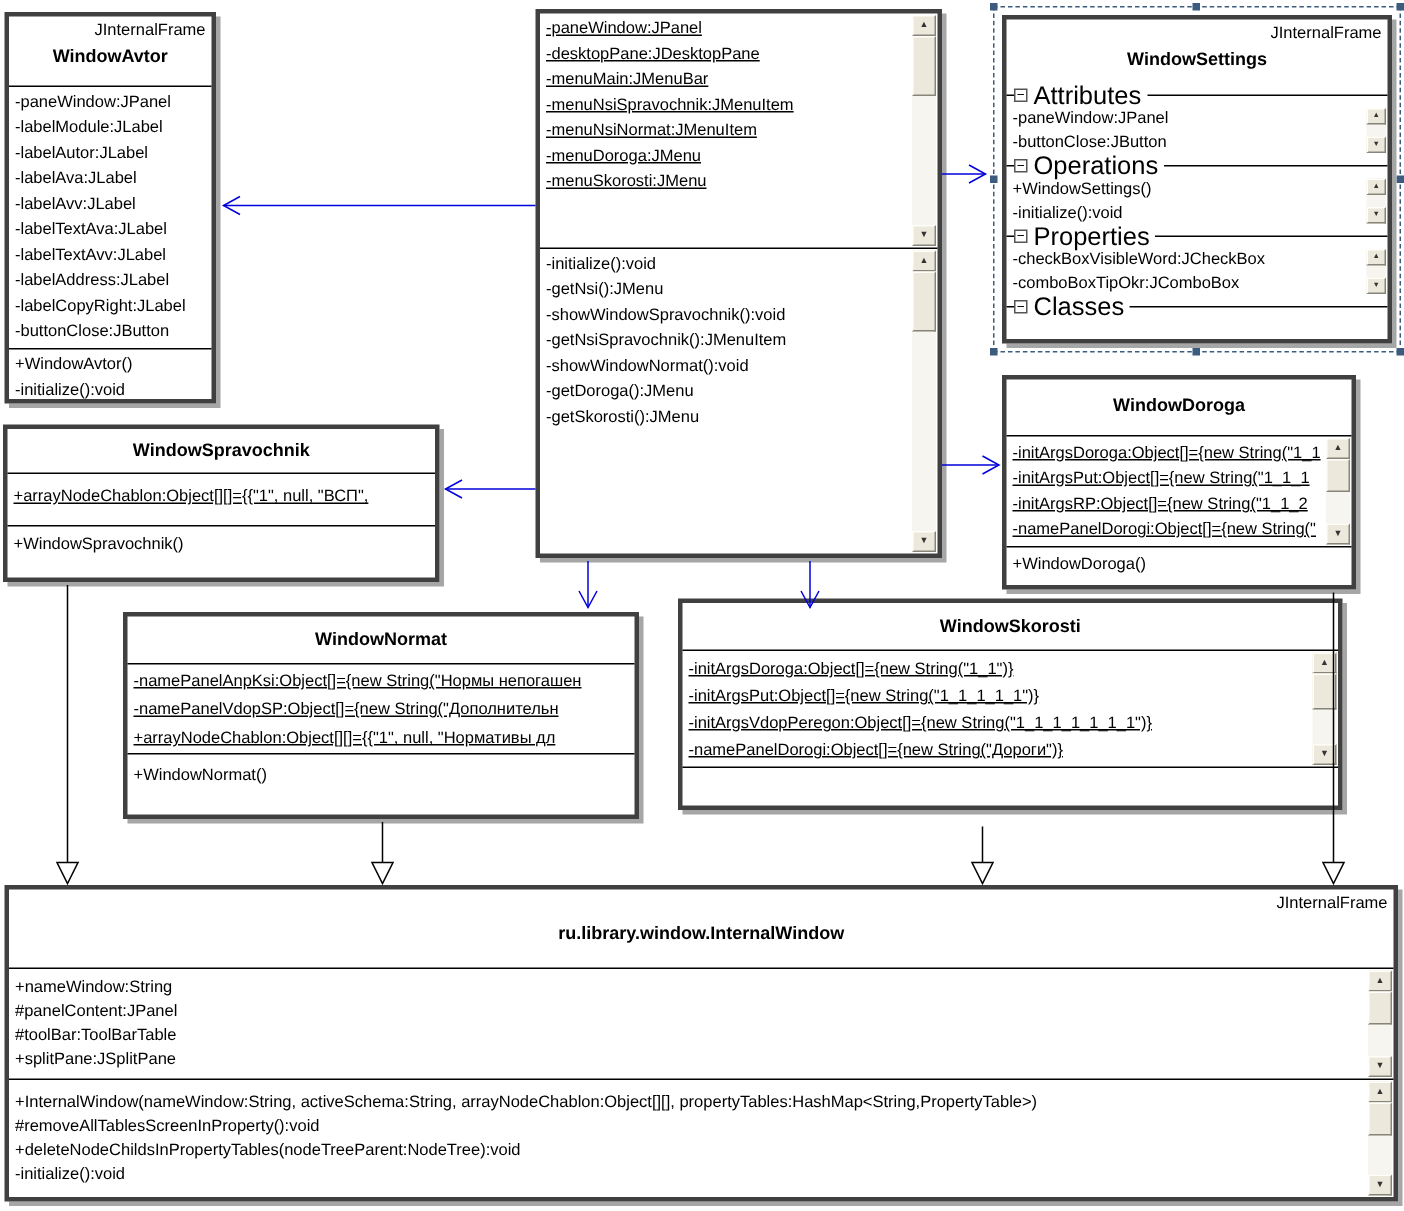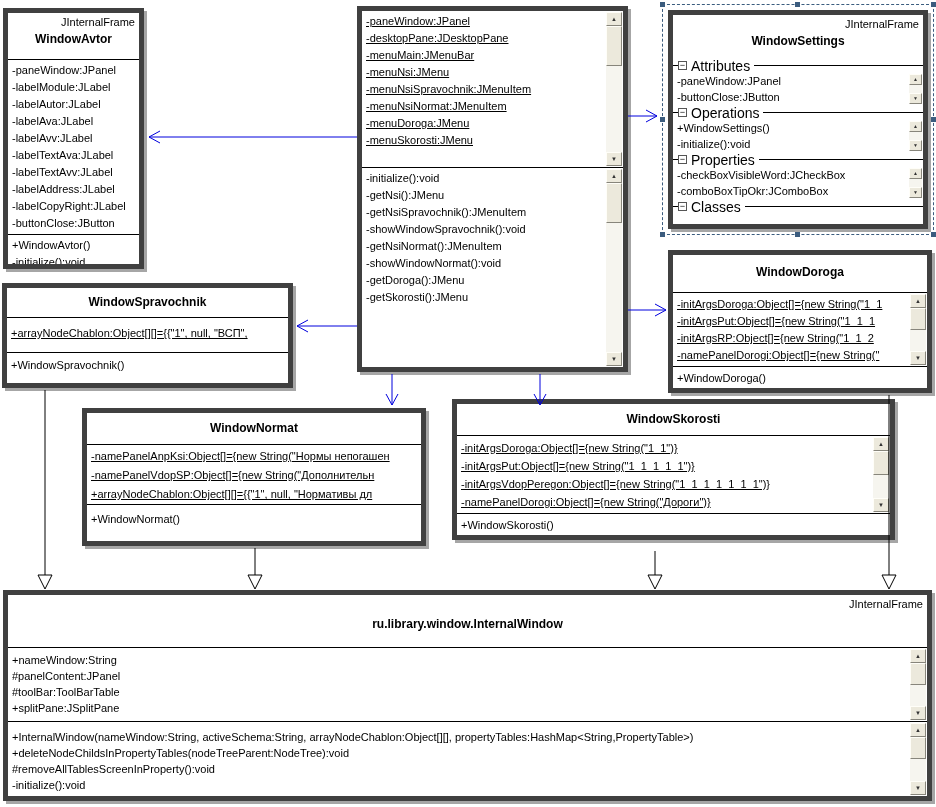--- a/index.html
+++ b/index.html
@@ -5,21 +5,21 @@
   :root{
     --connector-blue:#0000dd;
     --selection-blue:#3b5c7e;
     --shadow-gray:#a6a6a6;
   }
   *{box-sizing:border-box;margin:0;padding:0}
   body{background:#fff;font-family:"Liberation Sans",sans-serif;color:#000}
   .canvas{position:relative;width:936px;height:807px;background:#fff;overflow:hidden}
 
   
-  .uml-class{position:absolute;background:#fff;border:5px solid #404040;
+  .uml-class{position:absolute;background:#fff;border:3px solid #404040;
     box-shadow:3px 3px 0 var(--shadow-gray);display:flex;flex-direction:column;font-size:11px}
   .hdr{border-bottom:1px solid #000;flex:0 0 auto}
   .stereo{text-align:right;padding:3px 4px 0 0;font-size:11px;line-height:12px}
   .cls-title{text-align:center;font-weight:bold;font-size:12px;padding-top:4px}
   .sec{position:relative;overflow:hidden;flex:0 0 auto;border-bottom:1px solid #000}
   .sec.last{flex:1 1 auto;border-bottom:none}
   .members{padding:2px 0 0 0}
   .member{padding:0 4px;line-height:17px;white-space:nowrap;overflow:hidden}
   .u .member{text-decoration:underline}
 
@@ -39,21 +39,21 @@
   .sel-box{position:absolute;border:1px dashed var(--selection-blue)}
   .handle{position:absolute;width:5px;height:5px;background:var(--selection-blue)}
   .h-tl{left:-3px;top:-3px}.h-tc{left:50%;margin-left:-3px;top:-3px}.h-tr{right:-3px;top:-3px}
   .h-ml{left:-3px;top:50%;margin-top:-3px}.h-mr{right:-3px;top:50%;margin-top:-3px}
   .h-bl{left:-3px;bottom:-3px}.h-bc{left:50%;margin-left:-3px;bottom:-3px}.h-br{right:-3px;bottom:-3px}
   .sec-head{display:flex;align-items:center;height:15px;padding:0;flex:0 0 15px}
   .sec-head .dash{width:5px;border-top:1px solid #000}
   .sec-head .rule{flex:1;border-top:1px solid #000;margin-left:3px}
   .collapse{width:9px;height:9px;border:1px solid #555;background:#fff;font-size:9px;
     line-height:7px;text-align:center;margin:0 3px 0 0;display:inline-block}
-  .sec-label{font-size:14px;padding:0 1px}
+  .sec-label{font-size:17px;padding:0 1px}
   .sgroup{position:relative;overflow:hidden;flex:0 0 auto}
   .sgroup .member{line-height:16px}
 
   
   svg.dep,svg.gen{position:absolute;overflow:visible}
   svg.dep line,svg.dep polyline{stroke:var(--connector-blue);stroke-width:1;fill:none}
   svg.gen line{stroke:#000;stroke-width:1}
   svg.gen polygon{fill:#fff;stroke:#000;stroke-width:1}
 </style>
 </head>
@@ -87,40 +87,38 @@
         </div>
     </div>
   </div>
 
   <div class="uml-class" style="left:357px;top:6px;width:271px;height:366px">
     <div class="sec" style="height:157px">
       <div class="members u">
           <div class="member">-paneWindow:JPanel</div>
           <div class="member">-desktopPane:JDesktopPane</div>
           <div class="member">-menuMain:JMenuBar</div>
-          <div class="member">-menuNsi:JMenu</div>
           <div class="member">-menuNsiSpravochnik:JMenuItem</div>
           <div class="member">-menuNsiNormat:JMenuItem</div>
           <div class="member">-menuDoroga:JMenu</div>
           <div class="member">-menuSkorosti:JMenu</div>
         </div>
       <div class="vscroll">
         <div class="sb-btn">▲</div>
         <div class="sb-thumb" style="flex-basis:40px"></div>
         <div class="sb-fill"></div>
         <div class="sb-btn">▼</div>
       </div>
     </div>
     <div class="sec last">
       <div class="members">
           <div class="member">-initialize():void</div>
           <div class="member">-getNsi():JMenu</div>
+          <div class="member">-showWindowSpravochnik():void</div>
           <div class="member">-getNsiSpravochnik():JMenuItem</div>
-          <div class="member">-showWindowSpravochnik():void</div>
-          <div class="member">-getNsiNormat():JMenuItem</div>
           <div class="member">-showWindowNormat():void</div>
           <div class="member">-getDoroga():JMenu</div>
           <div class="member">-getSkorosti():JMenu</div>
         </div>
       <div class="vscroll">
         <div class="sb-btn">▲</div>
         <div class="sb-thumb" style="flex-basis:40px"></div>
         <div class="sb-fill"></div>
         <div class="sb-btn">▼</div>
       </div>
@@ -215,21 +213,21 @@
           <div class="member">+arrayNodeChablon:Object[][]={{"1", null, "ВСП",</div>
         </div>
     </div>
     <div class="sec last">
       <div class="members" style="padding-top:4px">
           <div class="member">+WindowSpravochnik()</div>
         </div>
     </div>
   </div>
 
-  <div class="uml-class" style="left:668px;top:250px;width:264px;height:143px">
+  <div class="uml-class" style="left:668px;top:250px;width:236px;height:143px">
     <div class="hdr" style="height:38px">
       <div class="cls-title" style="padding-top:10px">WindowDoroga</div>
     </div>
     <div class="sec" style="height:74px">
       <div class="members u" style="padding-top:3px">
           <div class="member">-initArgsDoroga:Object[]={new String("1_1</div>
           <div class="member">-initArgsPut:Object[]={new String("1_1_1</div>
           <div class="member">-initArgsRP:Object[]={new String("1_1_2</div>
           <div class="member">-namePanelDorogi:Object[]={new String("</div>
         </div>
@@ -276,25 +274,20 @@
           <div class="member" style="line-height:18px">-initArgsVdopPeregon:Object[]={new String("1_1_1_1_1_1_1")}</div>
           <div class="member" style="line-height:18px">-namePanelDorogi:Object[]={new String("Дороги")}</div>
         </div>
       <div class="vscroll">
         <div class="sb-btn">▲</div>
         <div class="sb-thumb" style="flex-basis:24px"></div>
         <div class="sb-fill"></div>
         <div class="sb-btn">▼</div>
       </div>
     </div>
-    <div class="sec last">
-      <div class="members" style="padding-top:3px">
-          <div class="member">+WindowSkorosti()</div>
-        </div>
-    </div>
   </div>
 
   <div class="uml-class" style="left:3px;top:590px;width:929px;height:211px">
     <div class="hdr" style="height:53px">
       <div class="stereo">JInternalFrame</div>
       <div class="cls-title" style="padding-top:7px">ru.library.window.InternalWindow</div>
     </div>
     <div class="sec" style="height:74px">
       <div class="members" style="padding-top:4px">
           <div class="member" style="line-height:16px">+nameWindow:String</div>
@@ -305,22 +298,22 @@
       <div class="vscroll">
         <div class="sb-btn">▲</div>
         <div class="sb-thumb" style="flex-basis:22px"></div>
         <div class="sb-fill"></div>
         <div class="sb-btn">▼</div>
       </div>
     </div>
     <div class="sec last">
       <div class="members" style="padding-top:7px">
           <div class="member" style="line-height:16px">+InternalWindow(nameWindow:String, activeSchema:String, arrayNodeChablon:Object[][], propertyTables:HashMap&lt;String,PropertyTable&gt;)</div>
+          <div class="member" style="line-height:16px">#removeAllTablesScreenInProperty():void</div>
           <div class="member" style="line-height:16px">+deleteNodeChildsInPropertyTables(nodeTreeParent:NodeTree):void</div>
-          <div class="member" style="line-height:16px">#removeAllTablesScreenInProperty():void</div>
           <div class="member" style="line-height:16px">-initialize():void</div>
         </div>
       <div class="vscroll">
         <div class="sb-btn">▲</div>
         <div class="sb-thumb" style="flex-basis:22px"></div>
         <div class="sb-fill"></div>
         <div class="sb-btn">▼</div>
       </div>
     </div>
   </div>

